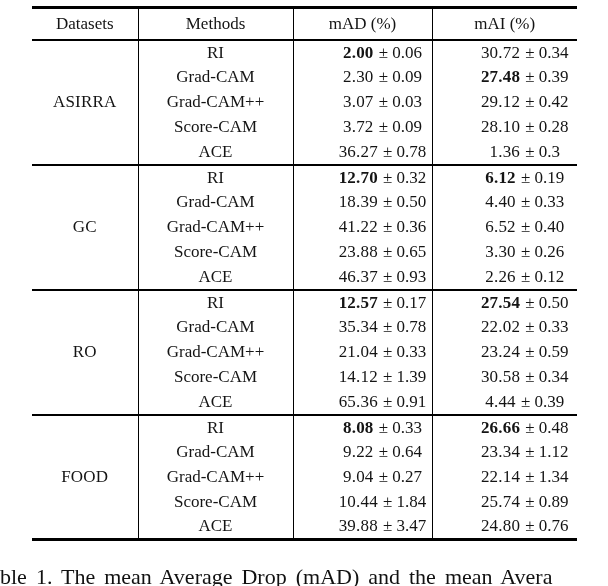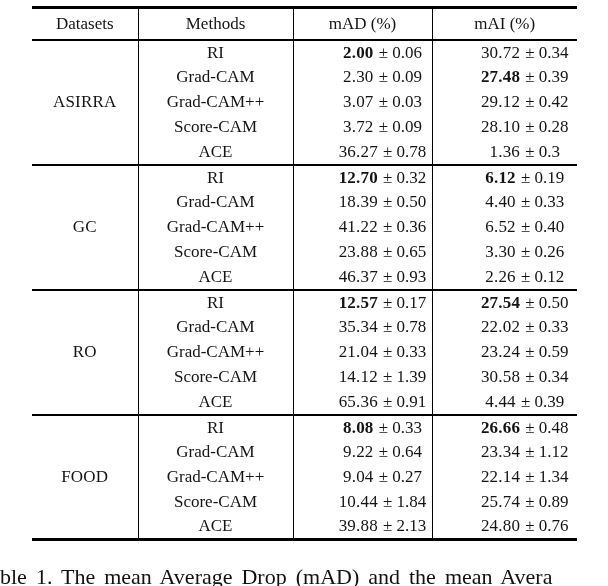--- a/index.html
+++ b/index.html
@@ -170,19 +170,19 @@
       <td class="cell-value v-sep"><span class="mean">9.04</span><span class="err">± 0.27</span></td>
       <td class="cell-value"><span class="mean">22.14</span><span class="err">± 1.34</span></td>
     </tr>
     <tr>
       <td class="cell-method v-sep">Score-CAM</td>
       <td class="cell-value v-sep"><span class="mean">10.44</span><span class="err">± 1.84</span></td>
       <td class="cell-value"><span class="mean">25.74</span><span class="err">± 0.89</span></td>
     </tr>
     <tr>
       <td class="cell-method v-sep">ACE</td>
-      <td class="cell-value v-sep"><span class="mean">39.88</span><span class="err">± 2.13</span></td>
+      <td class="cell-value v-sep"><span class="mean">39.88</span><span class="err">± 3.47</span></td>
       <td class="cell-value"><span class="mean">24.80</span><span class="err">± 0.76</span></td>
     </tr>
   </tbody>
 </table>
 
 <div class="caption">ble 1. The mean Average Drop (mAD) and the mean Avera</div>
 
 </body></html>

